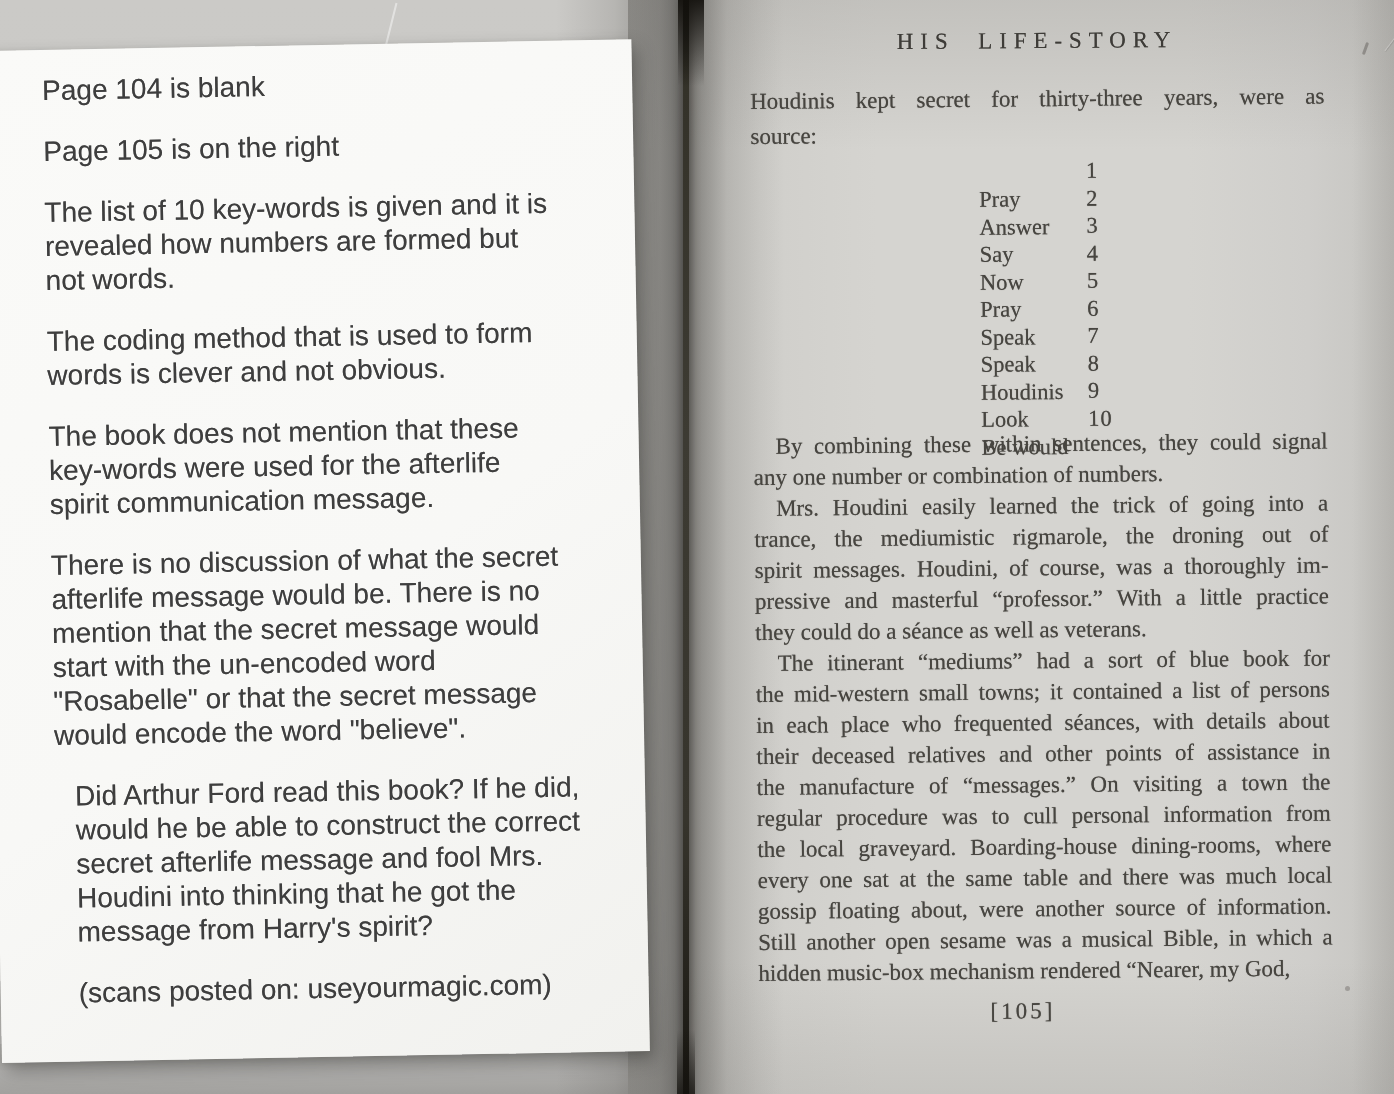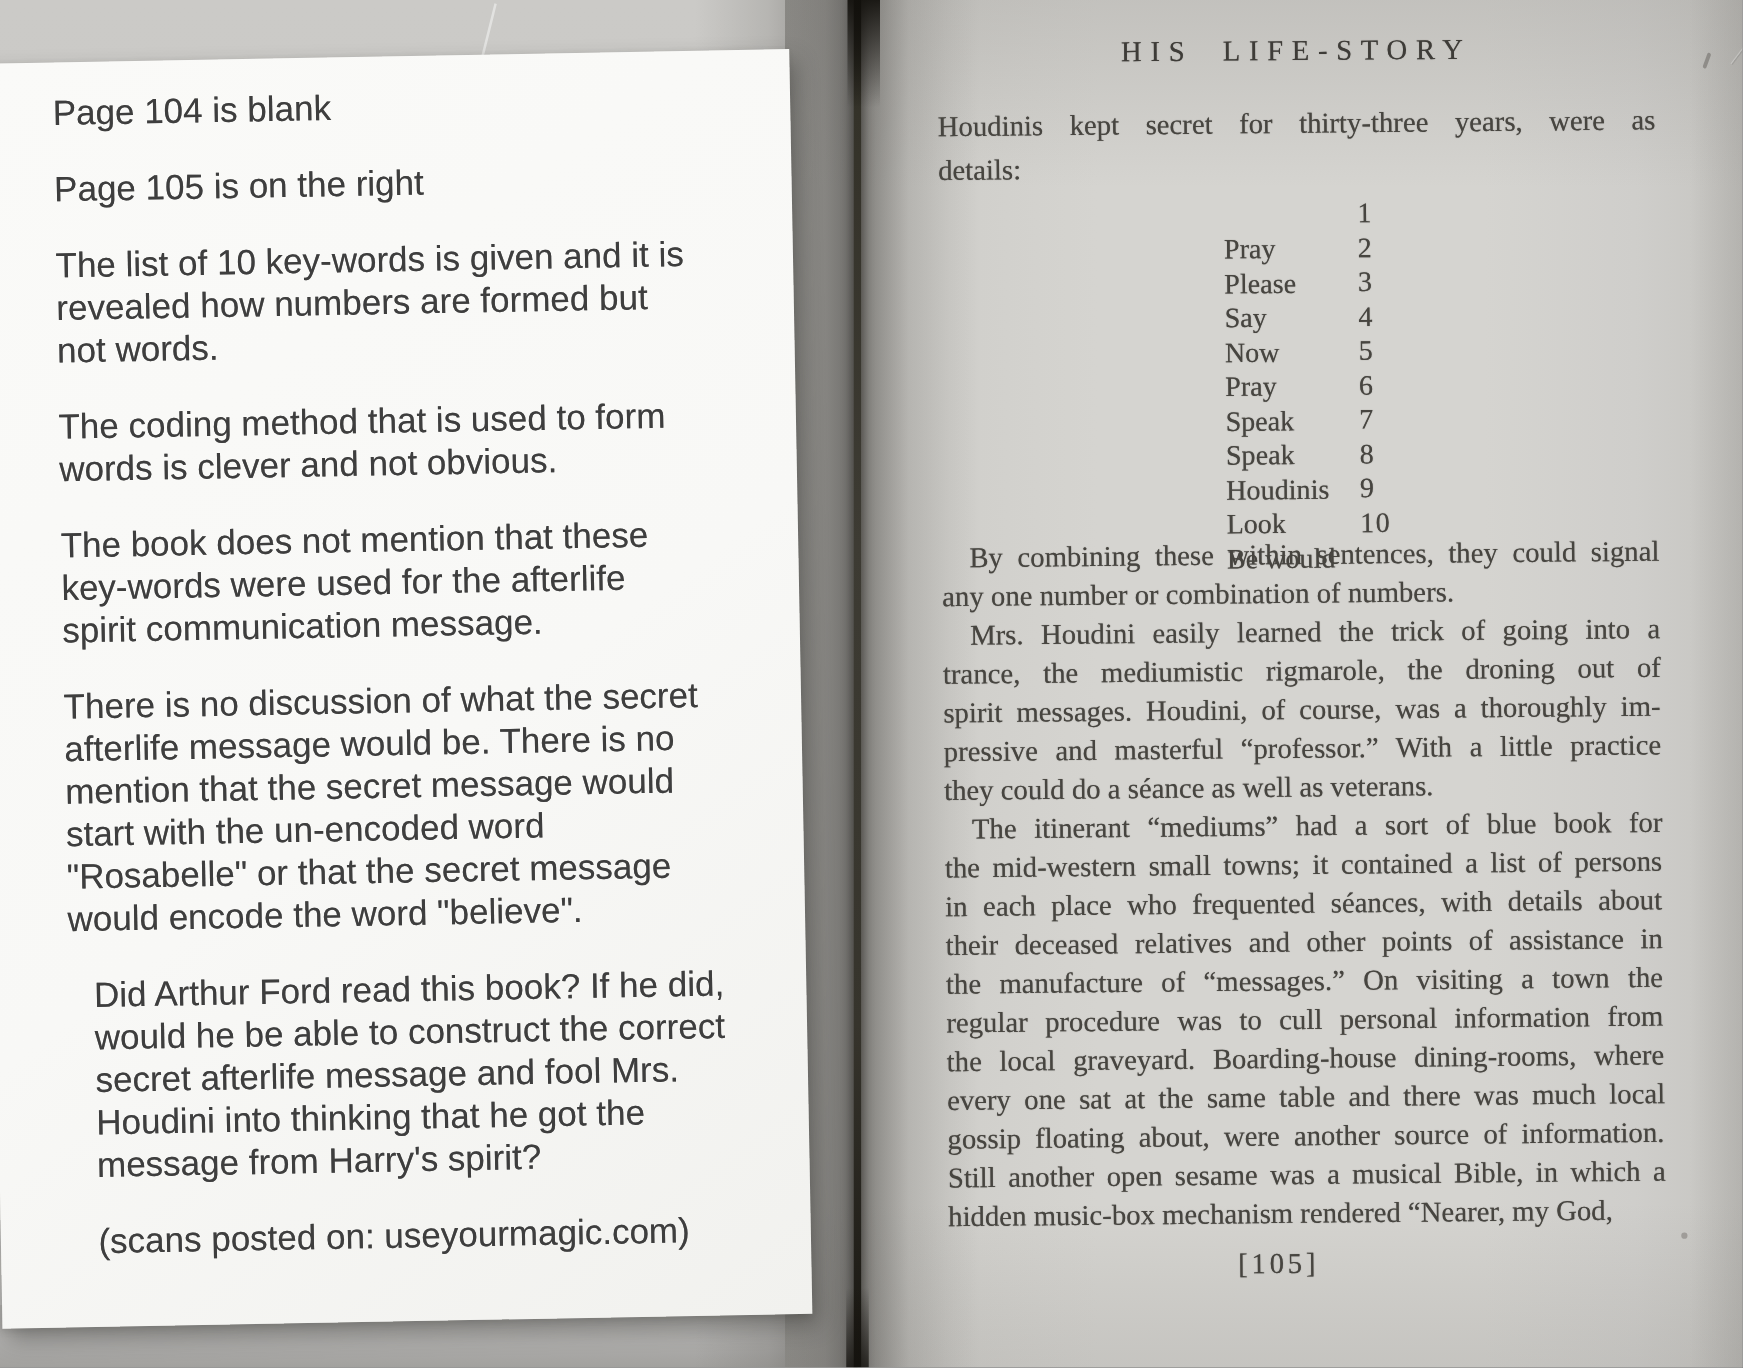--- a/index.html
+++ b/index.html
@@ -91,29 +91,29 @@
   <div class="right-edge-shade"></div>
   <div class="page-crease"></div>
   <div class="pencil-mark"></div>
   <div class="dust-speck"></div>
 
   <div class="run-head">HIS LIFE-STORY</div>
 
   <div class="ptext">
     <div id="intro">
         <div class="iline"><span class="t" style="word-spacing: 15.4286px;">Houdinis kept secret for thirty-three years, were as</span></div>
-        <div class="iline"><span class="t">details:</span></div>
+        <div class="iline"><span class="t">source:</span></div>
       </div>
     <div id="keywords" class="keyword-list">
         <div class="krow">
           <span class="kword">Pray</span>
           <span class="knum">1</span>
         </div>
         <div class="krow">
-          <span class="kword">Please</span>
+          <span class="kword">Answer</span>
           <span class="knum">2</span>
         </div>
         <div class="krow">
           <span class="kword">Say</span>
           <span class="knum">3</span>
         </div>
         <div class="krow">
           <span class="kword">Now</span>
           <span class="knum">4</span>
         </div>

